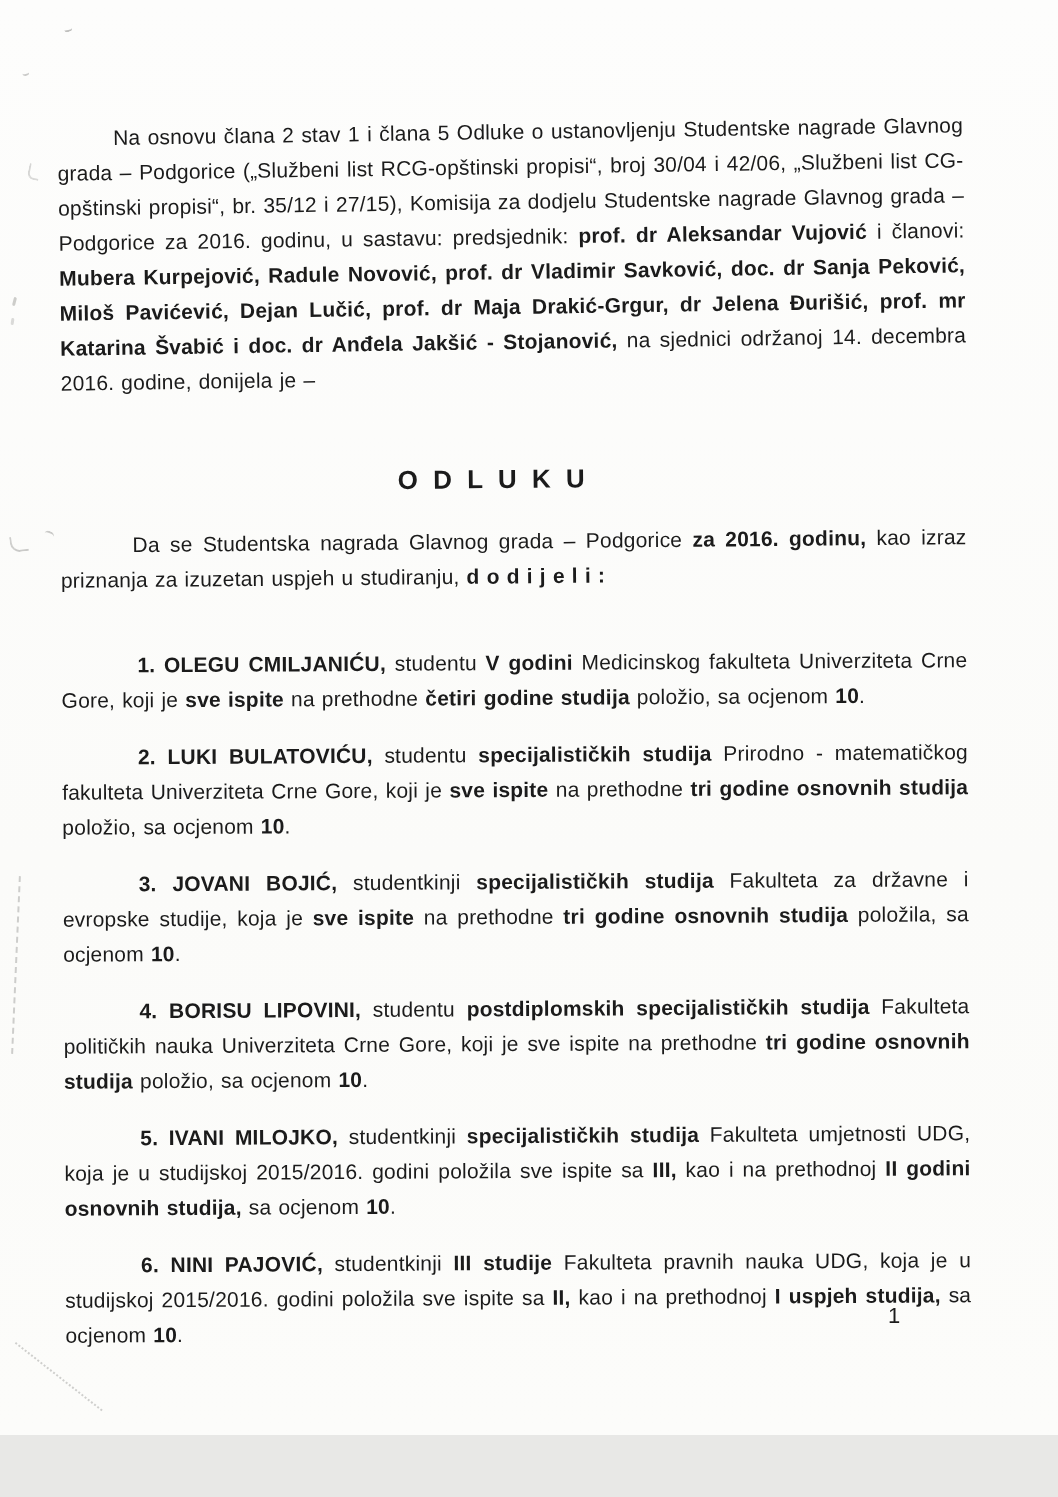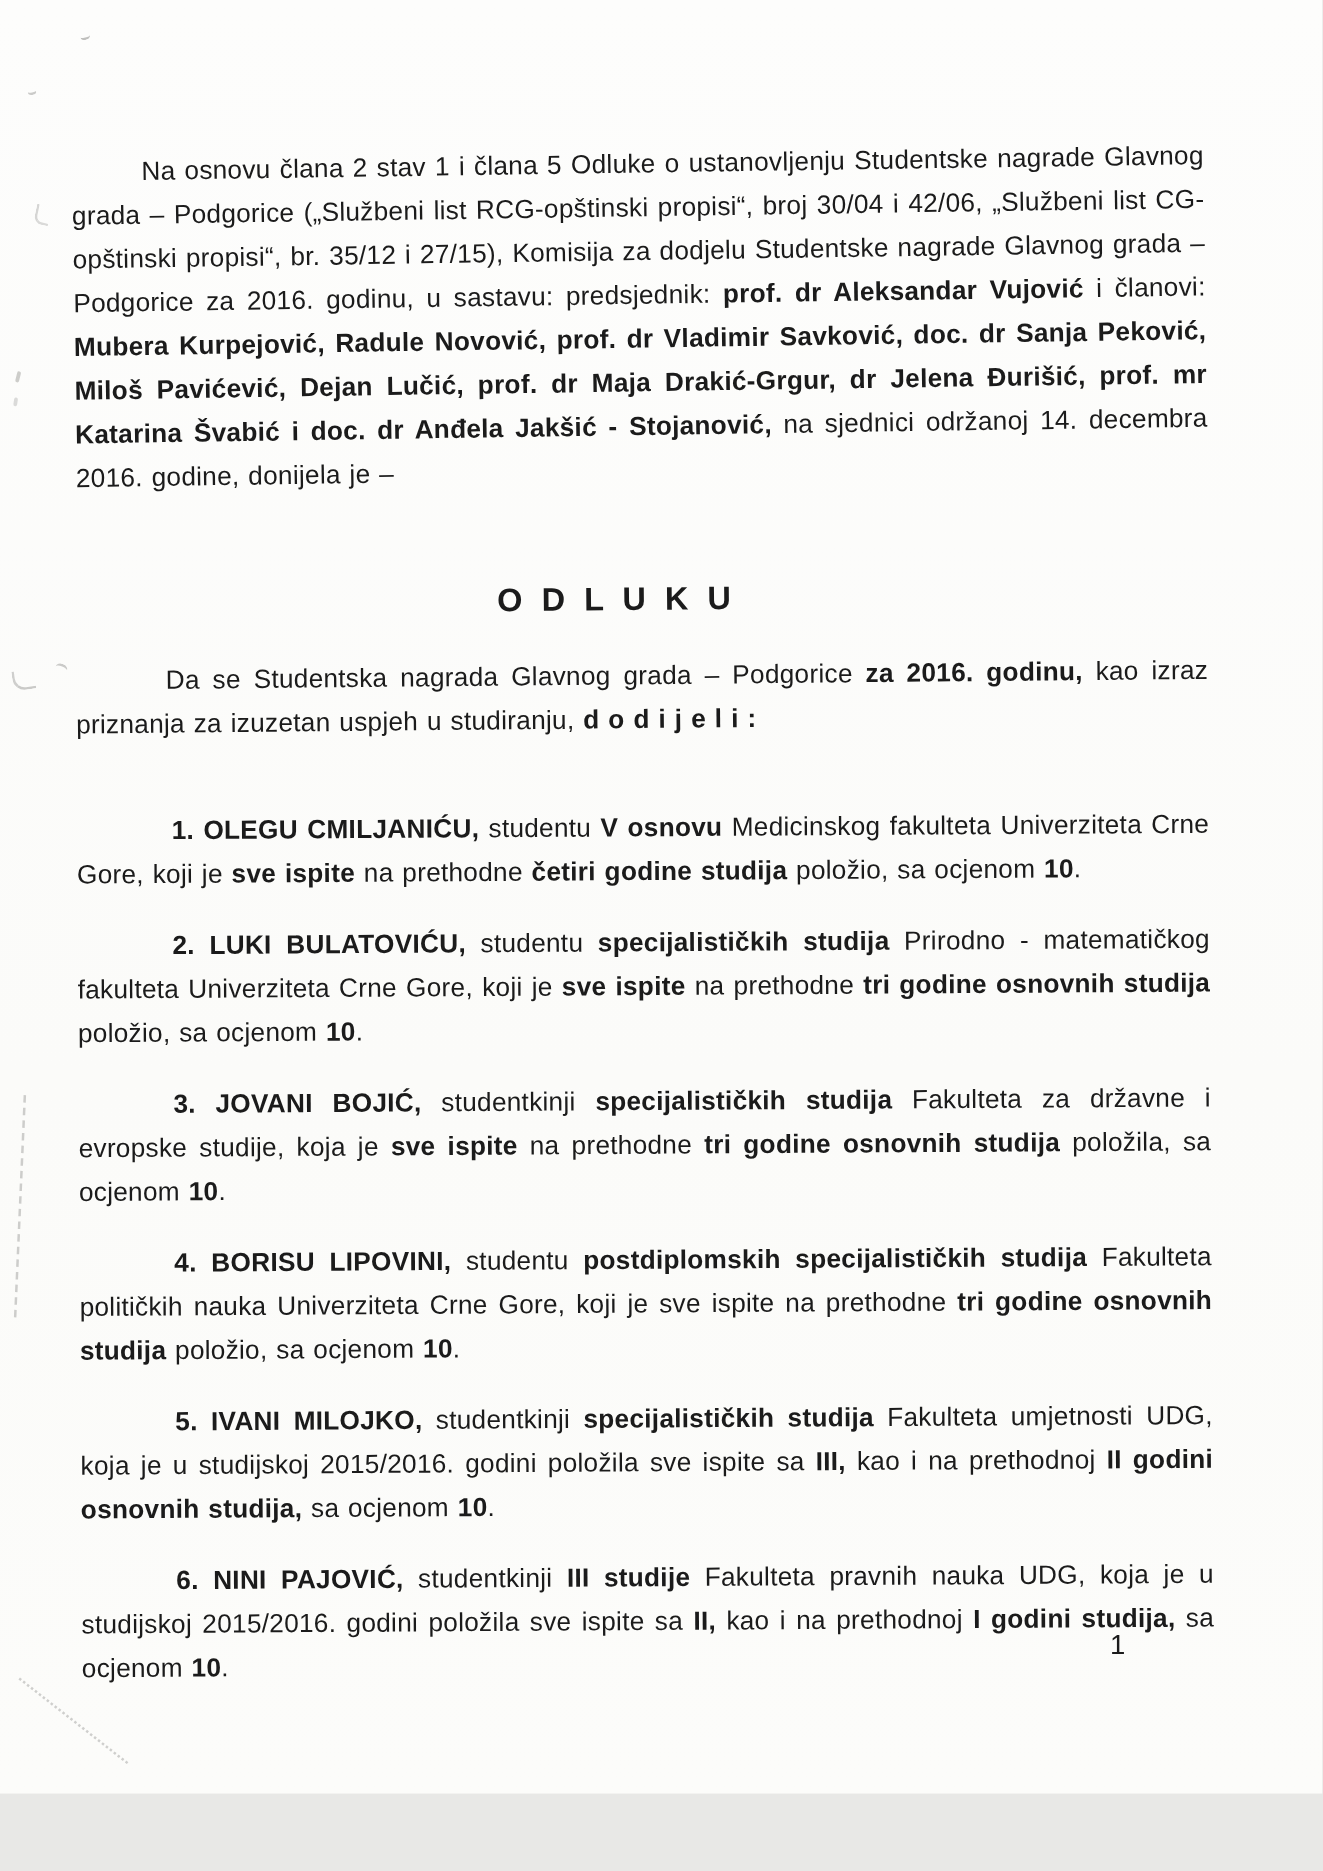--- a/index.html
+++ b/index.html
@@ -128,28 +128,28 @@
   <div class="artifact art-vline"></div>
   <div class="artifact art-scratch"></div>
 
   <main class="content">
     <p class="para intro"><span>Na osnovu člana 2 stav 1 i člana 5 Odluke o ustanovljenju Studentske nagrade Glavnog grada – Podgorice („Službeni list RCG-opštinski propisi“, broj 30/04 i 42/06, „Službeni list CG-opštinski propisi“, br. 35/12 i 27/15), Komisija za dodjelu Studentske nagrade Glavnog grada – Podgorice za 2016. godinu, u sastavu: predsjednik: </span><span class="b">prof. dr Aleksandar Vujović</span><span> i članovi: </span><span class="b">Mubera Kurpejović, Radule Novović, prof. dr Vladimir Savković, doc. dr Sanja Peković, Miloš Pavićević, Dejan Lučić, prof. dr Maja Drakić-Grgur, dr Jelena Đurišić, prof. mr Katarina Švabić i doc. dr Anđela Jakšić - Stojanović,</span><span> na sjednici održanoj 14. decembra 2016. godine, donijela je –</span></p>
 
     <h1 class="heading">O D L U K U</h1>
 
     <p class="para decision"><span>Da se Studentska nagrada Glavnog grada – Podgorice </span><span class="b">za 2016. godinu,</span><span> kao izraz priznanja za izuzetan uspjeh u studiranju, </span><span class="b">d o d i j e l i :</span></p>
 
-    <p class="para award award-first"><span class="b">1. OLEGU CMILJANIĆU,</span><span> studentu </span><span class="b">V osnovu</span><span> Medicinskog fakulteta Univerziteta Crne Gore, koji je </span><span class="b">sve ispite</span><span> na prethodne </span><span class="b">četiri godine studija</span><span> položio, sa ocjenom </span><span class="b">10</span><span>.</span></p>
+    <p class="para award award-first"><span class="b">1. OLEGU CMILJANIĆU,</span><span> studentu </span><span class="b">V godini</span><span> Medicinskog fakulteta Univerziteta Crne Gore, koji je </span><span class="b">sve ispite</span><span> na prethodne </span><span class="b">četiri godine studija</span><span> položio, sa ocjenom </span><span class="b">10</span><span>.</span></p>
 
     <p class="para award"><span class="b">2. LUKI BULATOVIĆU,</span><span> studentu </span><span class="b">specijalističkih studija</span><span> Prirodno - matematičkog fakulteta Univerziteta Crne Gore, koji je </span><span class="b">sve ispite</span><span> na prethodne </span><span class="b">tri godine osnovnih studija</span><span> položio, sa ocjenom </span><span class="b">10</span><span>.</span></p>
 
     <p class="para award"><span class="b">3. JOVANI BOJIĆ,</span><span> studentkinji </span><span class="b">specijalističkih studija</span><span> Fakulteta za državne i evropske studije, koja je </span><span class="b">sve ispite</span><span> na prethodne </span><span class="b">tri godine osnovnih studija</span><span> položila, sa ocjenom </span><span class="b">10</span><span>.</span></p>
 
     <p class="para award"><span class="b">4. BORISU LIPOVINI,</span><span> studentu </span><span class="b">postdiplomskih specijalističkih studija</span><span> Fakulteta političkih nauka Univerziteta Crne Gore, koji je sve ispite na prethodne </span><span class="b">tri godine osnovnih studija</span><span> položio, sa ocjenom </span><span class="b">10</span><span>.</span></p>
 
     <p class="para award"><span class="b">5. IVANI MILOJKO,</span><span> studentkinji </span><span class="b">specijalističkih studija</span><span> Fakulteta umjetnosti UDG, koja je u studijskoj 2015/2016. godini položila sve ispite sa </span><span class="b">III,</span><span> kao i na prethodnoj </span><span class="b">II godini osnovnih studija,</span><span> sa ocjenom </span><span class="b">10</span><span>.</span></p>
 
-    <p class="para award"><span class="b">6. NINI PAJOVIĆ,</span><span> studentkinji </span><span class="b">III studije</span><span> Fakulteta pravnih nauka UDG, koja je u studijskoj 2015/2016. godini položila sve ispite sa </span><span class="b">II,</span><span> kao i na prethodnoj </span><span class="b">I godini studija,</span><span> sa ocjenom </span><span class="b">10</span><span>.</span></p>
+    <p class="para award"><span class="b">6. NINI PAJOVIĆ,</span><span> studentkinji </span><span class="b">III studije</span><span> Fakulteta pravnih nauka UDG, koja je u studijskoj 2015/2016. godini položila sve ispite sa </span><span class="b">II,</span><span> kao i na prethodnoj </span><span class="b">I uspjeh studija,</span><span> sa ocjenom </span><span class="b">10</span><span>.</span></p>
   </main>
 
   <div class="page-number">1</div>
 
 </div>
 
 </body></html>

